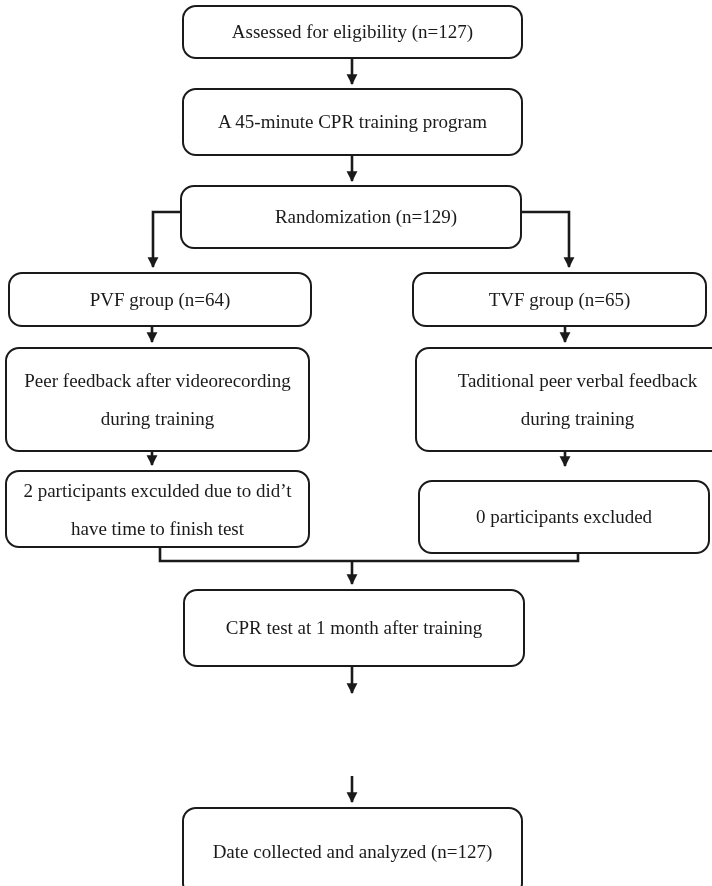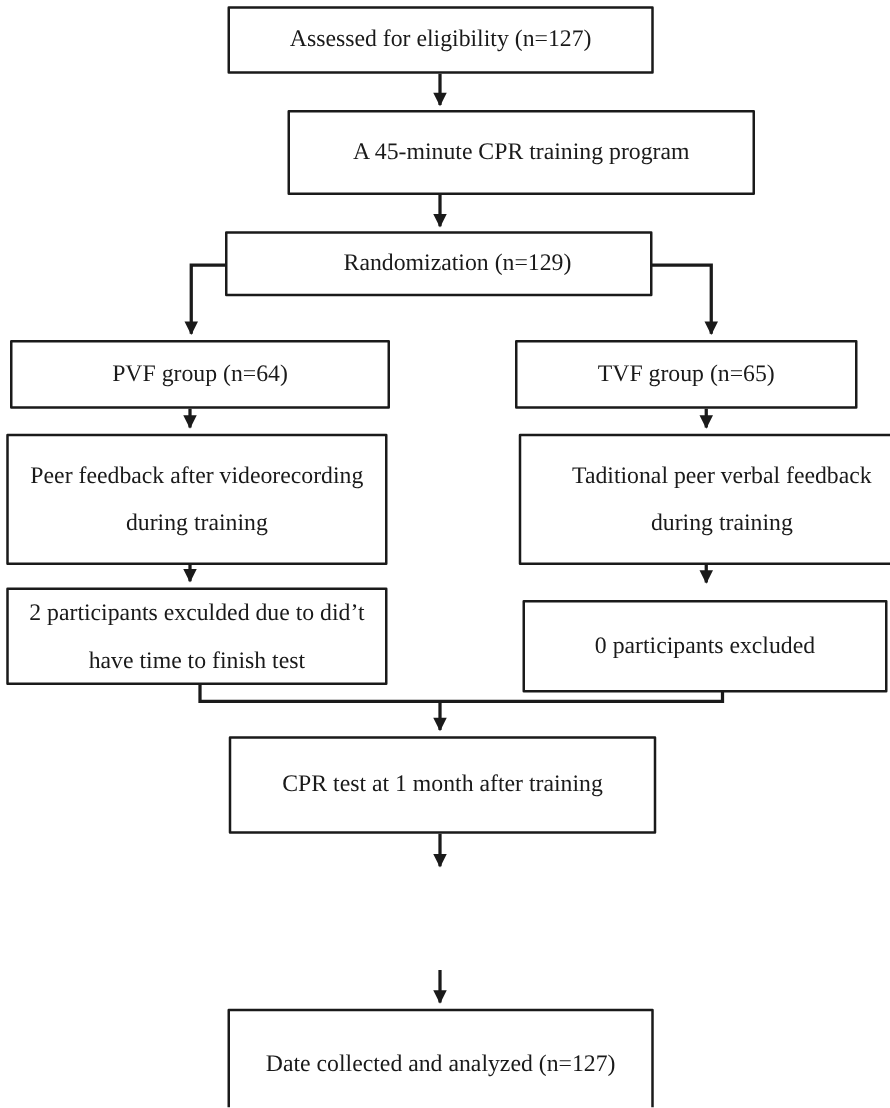--- a/index.html
+++ b/index.html
@@ -20,21 +20,21 @@
   .node {
     position: absolute;
     box-sizing: border-box;
     display: flex;
     flex-direction: column;
     align-items: center;
     justify-content: center;
     text-align: center;
     background: #ffffff;
     border: 2.6px solid #1a1a1a;
-    border-radius: 1px;
+    border-radius: 14px;
     font-size: 19px;
     line-height: 2.0;
     padding: 0 6px;
   }
   .node span { display: block; white-space: nowrap; }
 </style>
 </head>
 <body>
 
 <div class="canvas">
@@ -58,33 +58,33 @@
       <path d="M352 561 V584" marker-end="url(#ah)"></path>
       <path d="M352 667 V693" marker-end="url(#ah)"></path>
       <path d="M352 776 V802" marker-end="url(#ah)"></path>
     </g>
   </svg>
 
   <div class="node" style="left:182px; top:5px; width:341px; height:54px;">
     <span>Assessed for eligibility (n=127)</span>
   </div>
 
-  <div class="node" style="left:182px; top:88px; width:374px; height:68px;margin-left:48px;">
+  <div class="node" style="left:182px; top:88px; width:341px; height:68px;">
     <span>A 45-minute CPR training program</span>
   </div>
 
-  <div class="node" style="left:180px; top:185px; width:342px; height:52px;padding-left:36px;">
+  <div class="node" style="left:180px; top:185px; width:342px; height:64px;padding-left:36px;">
     <span>Randomization (n=129)</span>
   </div>
 
   <div class="node" style="left:8px; top:272px; width:304px; height:55px;">
     <span>PVF group (n=64)</span>
   </div>
 
-  <div class="node" style="left:412px; top:272px; width:274px; height:55px;">
+  <div class="node" style="left:412px; top:272px; width:295px; height:55px;">
     <span>TVF group (n=65)</span>
   </div>
 
   <div class="node" style="left:5px; top:347px; width:305px; height:105px;">
     <span>Peer feedback after videorecording</span>
     <span>during training</span>
   </div>
 
   <div class="node" style="left:415px; top:347px; width:325px; height:105px;">
     <span>Taditional peer verbal feedback</span>

